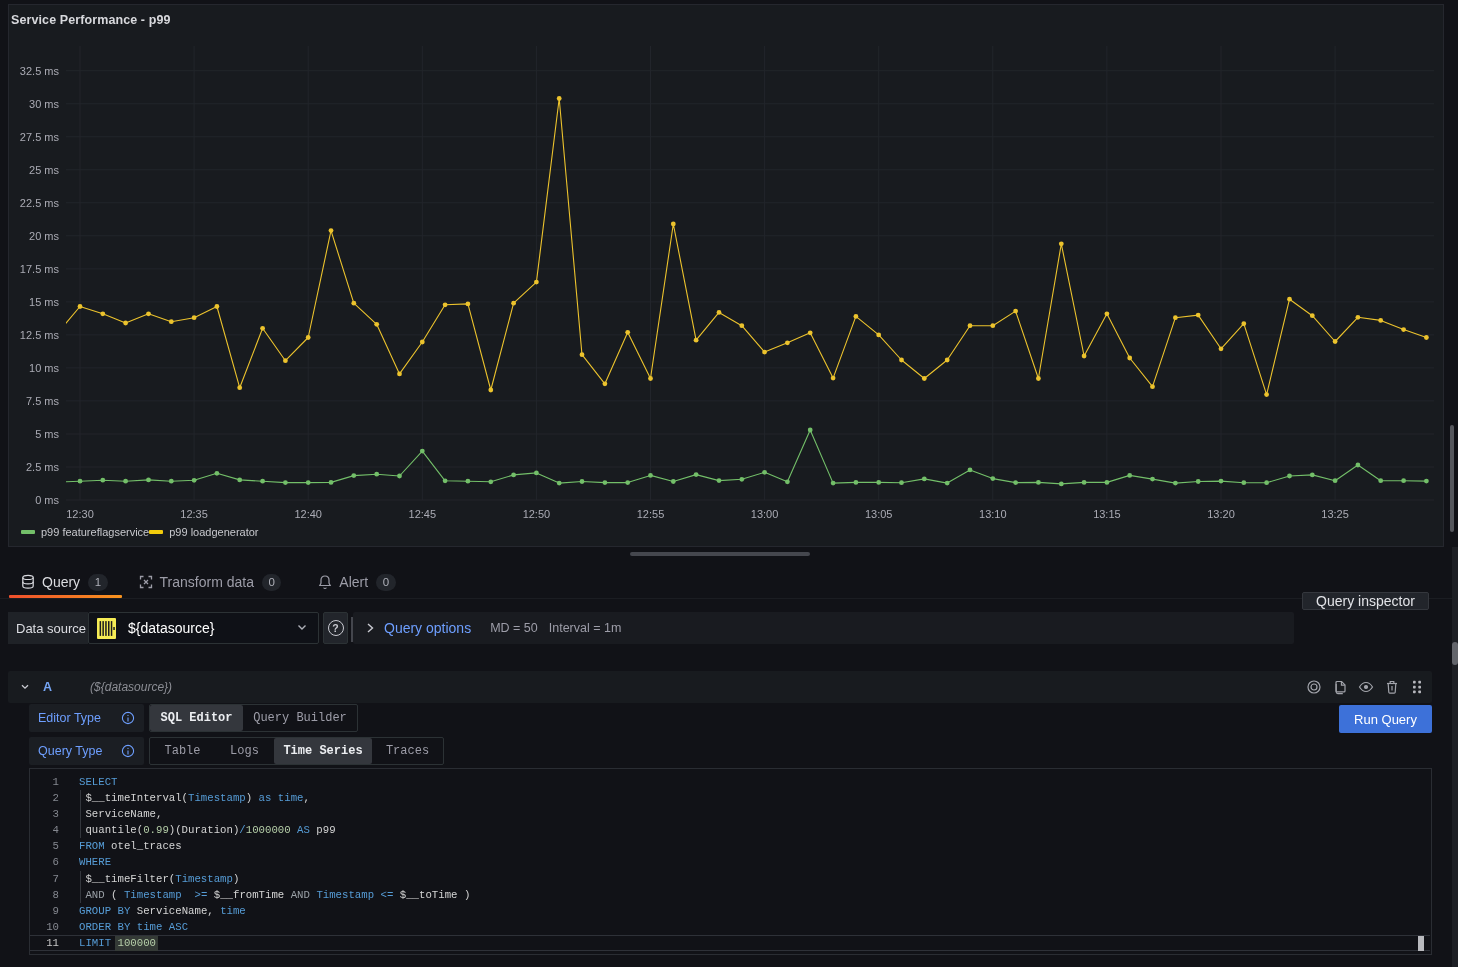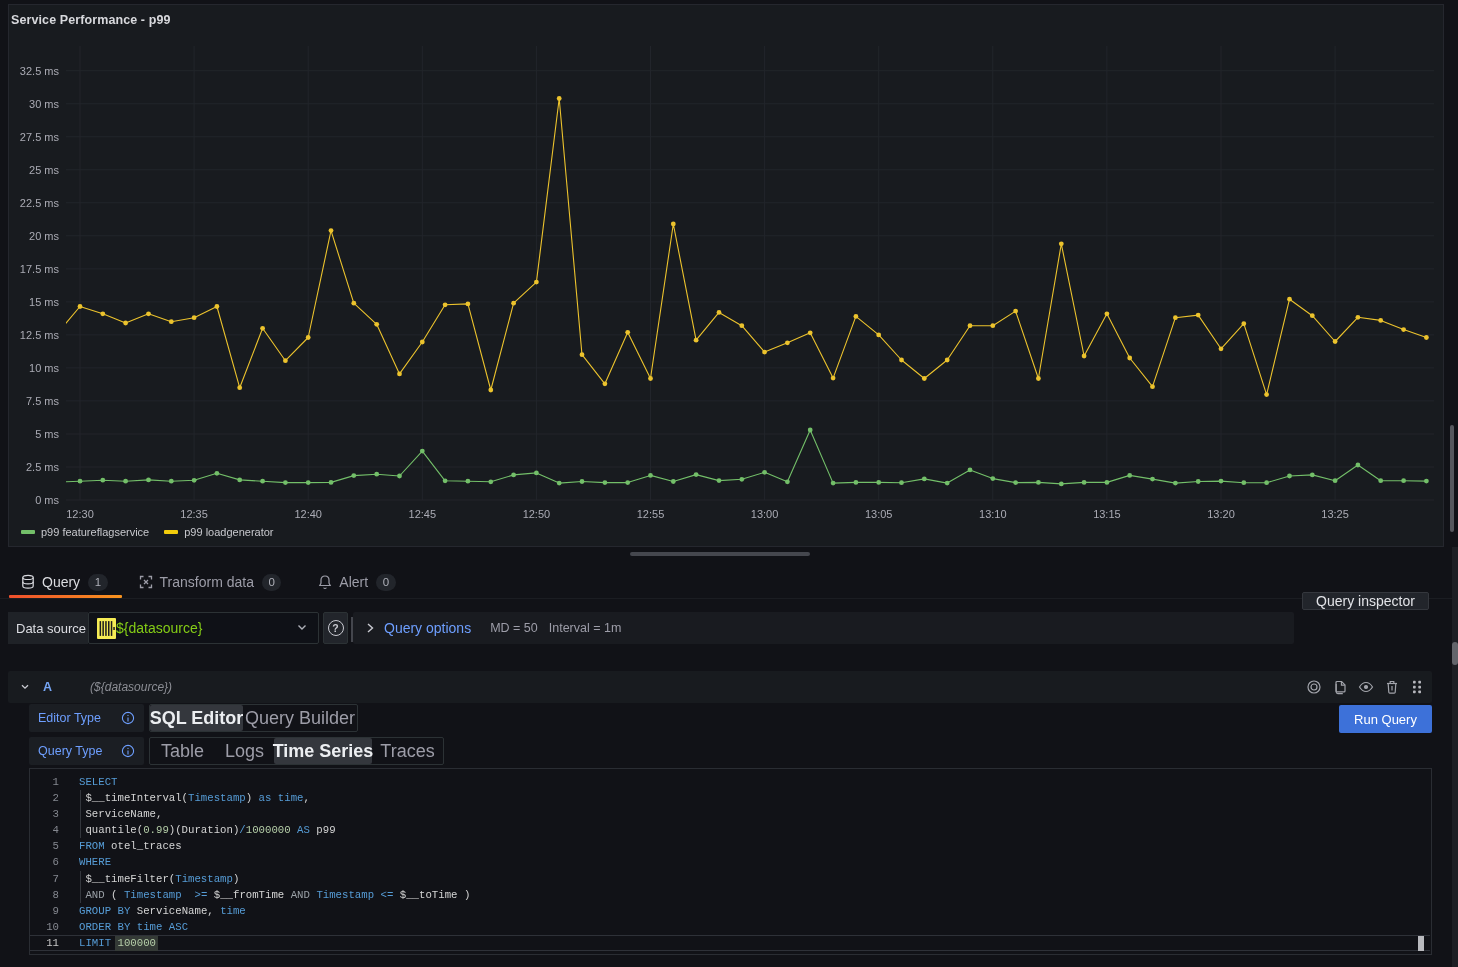--- a/index.html
+++ b/index.html
@@ -1,53 +1,53 @@
 <!DOCTYPE html>
 <html><head>
 <meta charset="utf-8">
 <style>
   * { box-sizing: border-box; margin:0; padding:0; }
   html,body { width:1458px; height:967px; background:#111217; font-family:"Liberation Sans",sans-serif; overflow:hidden; }
   .panel { position:absolute; left:8px; top:4px; width:1436px; height:543px; background:#181b1f; border:1px solid #25272e; }
   .ptitle { position:absolute; left:2px; top:8px; font-size:12.5px; font-weight:700; color:#d8d9dd; letter-spacing:0.1px; }
-  .legend { position:absolute; left:12px; top:521px; display:flex; gap:15px; font-size:11px; color:#c7c8cd;justify-content:space-between; }
+  .legend { position:absolute; left:12px; top:521px; display:flex; gap:0; font-size:11px; color:#c7c8cd;justify-content:space-between; }
   .legend .item { display:flex; align-items:center; gap:6px; }
   .legend .sw { width:14px; height:4px; border-radius:1px; }
   .hscroll { position:absolute; left:630px; top:552px; width:180px; height:4px; background:#45474e; border-radius:2px; }
   
   .tabs { position:absolute; left:8px; top:566px; height:32px; display:flex; align-items:center; color:#9d9da8; font-size:14px; }
   .tab { display:flex; align-items:center; gap:6px; padding:0 2px; height:32px; }
   .tab .lbl { font-weight:400; }
   .tab.active .lbl { color:#dcdde1; font-weight:500; }
   .badge { background:#22252b; color:#aeb0b8; font-size:11.5px; padding:0 6.5px; border-radius:10px; line-height:16px; height:17px; display:flex; align-items:center; margin-left:2px; }
   .tabunder { position:absolute; left:9px; top:595px; width:113px; height:3px; background-image:linear-gradient(90deg,#ef4f2c,#f9941f); border-radius:1px; }
   .tabdiv { position:absolute; left:0; top:598px; width:1458px; height:1px; background:#1b1d22; }
   
   .dslabel { position:absolute; left:8px; top:612px; width:80px; height:32px; background:#1f2227; color:#dcdde2; font-size:13px; font-weight:500; display:flex; align-items:center; padding-left:8px; white-space:nowrap; }
   .dspick { position:absolute; left:88px; top:612px; width:231px; height:32px; background:#0f1117; border:1px solid #2c3235; border-radius:2px; display:flex; align-items:center; }
   .dspick .chlogo { margin-left:8px; width:19px; height:21px; background:#f6ec55; border-radius:1px; position:relative; }
-  .dspick .txt { margin-left:0; color:#84cc16; font-size:14px; }
+  .dspick .txt { margin-left:12px; color:#ffffff; font-size:14px; }
   .dspick .chev { position:absolute; right:10px; color:#aeb0b8; }
   .helpbtn { position:absolute; left:323px; top:612px; width:25px; height:32px; background:#22252b; border:1px solid #2c3235; border-radius:2px; display:flex; align-items:center; justify-content:center; }
   .helpbtn .qm { width:16px; height:16px; border:1.2px solid #c9cad1; border-radius:50%; color:#c9cad1; font-size:10.5px; font-weight:700; display:flex; align-items:center; justify-content:center; }
   .qopt { position:absolute; left:364px; top:612px; height:32px; display:flex; align-items:center; }
   .qopt .qo { color:#6e9fff; font-size:14px; font-weight:500; }
   .qopt .meta { color:#9d9da8; font-size:12.5px; }
   .qoptbg { position:absolute; left:353px; top:612px; width:941px; height:32px; background:#191b20; border-radius:2px; }
   .qoptdiv { position:absolute; left:351px; top:617px; width:2px; height:25px; background:#44464d; }
   .qinspect { position:absolute; left:1302px; top:592px; width:127px; height:18px; background:#22252b; border:1px solid #34373d; border-radius:2px; color:#e3e4e8; font-size:14px; font-weight:500; display:flex; align-items:center; justify-content:center; }
   
   .qhead { position:absolute; left:8px; top:671px; width:1424px; height:32px; background:#181b1f; border-radius:2px; display:flex; align-items:center; }
   .qhead .qa { color:#76a6f5; font-size:12.5px; font-weight:600; margin-left:22px; }
   .qhead .qds { color:#8b8d94; font-size:12px; font-style:italic; margin-left:38px; }
   .qicons { position:absolute; right:8px; display:flex; gap:10px; align-items:center; color:#a2a4ab; }
   
   .ilabel { position:absolute; left:29px; width:115px; height:28px; background:#1b1e23; border-radius:2px; color:#6e9fff; font-size:12.5px; font-weight:500; display:flex; align-items:center; justify-content:space-between; padding:0 9px; }
   .rgroup { position:absolute; left:149px; height:28px; background:#111217; border:1px solid #2c3235; border-radius:2px; display:flex; align-items:center; padding:0; }
-  .rbtn { height:26px; display:flex; align-items:center; justify-content:center; color:#9d9da8; font-size:18px; padding:9px; border-radius:2px; white-space:nowrap; }
+  .rbtn { height:26px; display:flex; align-items:center; justify-content:center; color:#9d9da8; font-size:12px; padding:9px; border-radius:2px; white-space:nowrap;font-family:Liberation Mono, monospace; }
   .rbtn.active { background:#34373d; color:#eceef1; font-weight:700; }
   .runq { position:absolute; left:1339px; top:705px; width:93px; height:28px; background:#3d71d9; border-radius:2px; color:#fff; font-size:13px; font-weight:500; display:flex; align-items:center; justify-content:center; }
   
   .sqled { position:absolute; left:29px; top:768px; width:1403px; height:187px; background:#111217; border:1px solid #2a2d33; font-family:"Liberation Mono",monospace; font-size:10.7px; line-height:16.1px; }
   .lnums { position:absolute; left:0; top:5px; width:29px; text-align:right; color:#858890; }
   .lnums div { height:16.1px; }
   .code { position:absolute; left:49px; top:5px; color:#d4d4d4; }
   .code div { height:16.1px; white-space:pre; }
   .k { color:#569cd6; } .n { color:#b5cea8; } .g { color:#9aa0a6; }
   .iguide { position:absolute; width:1px; background:#33363c; }

